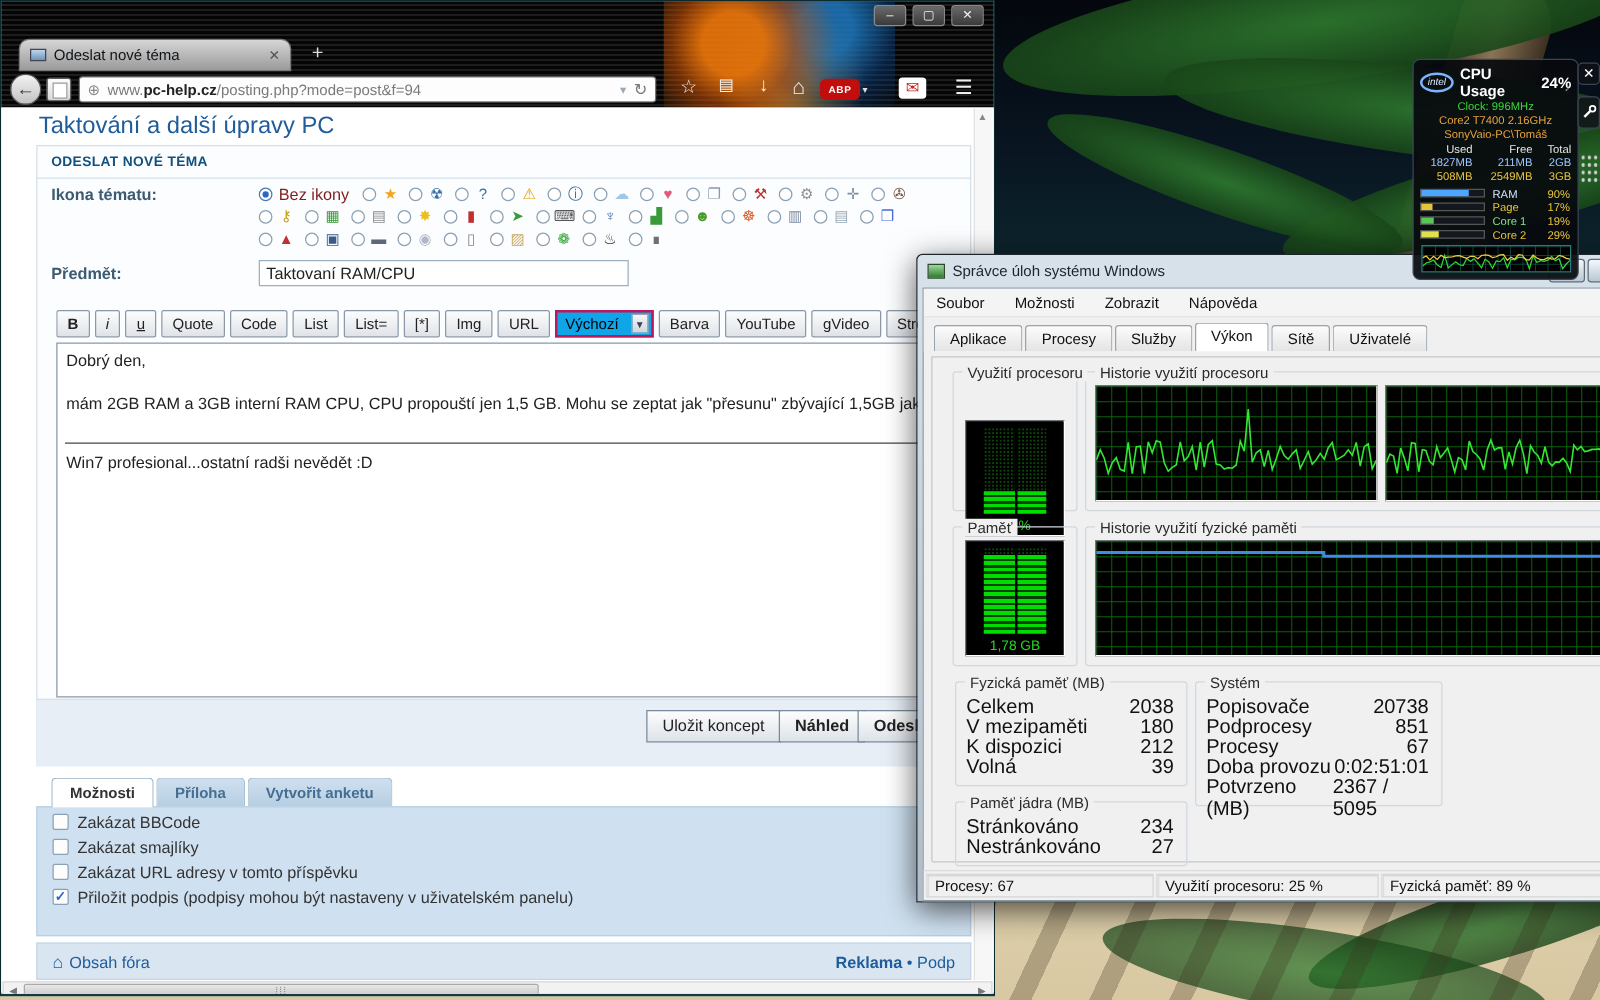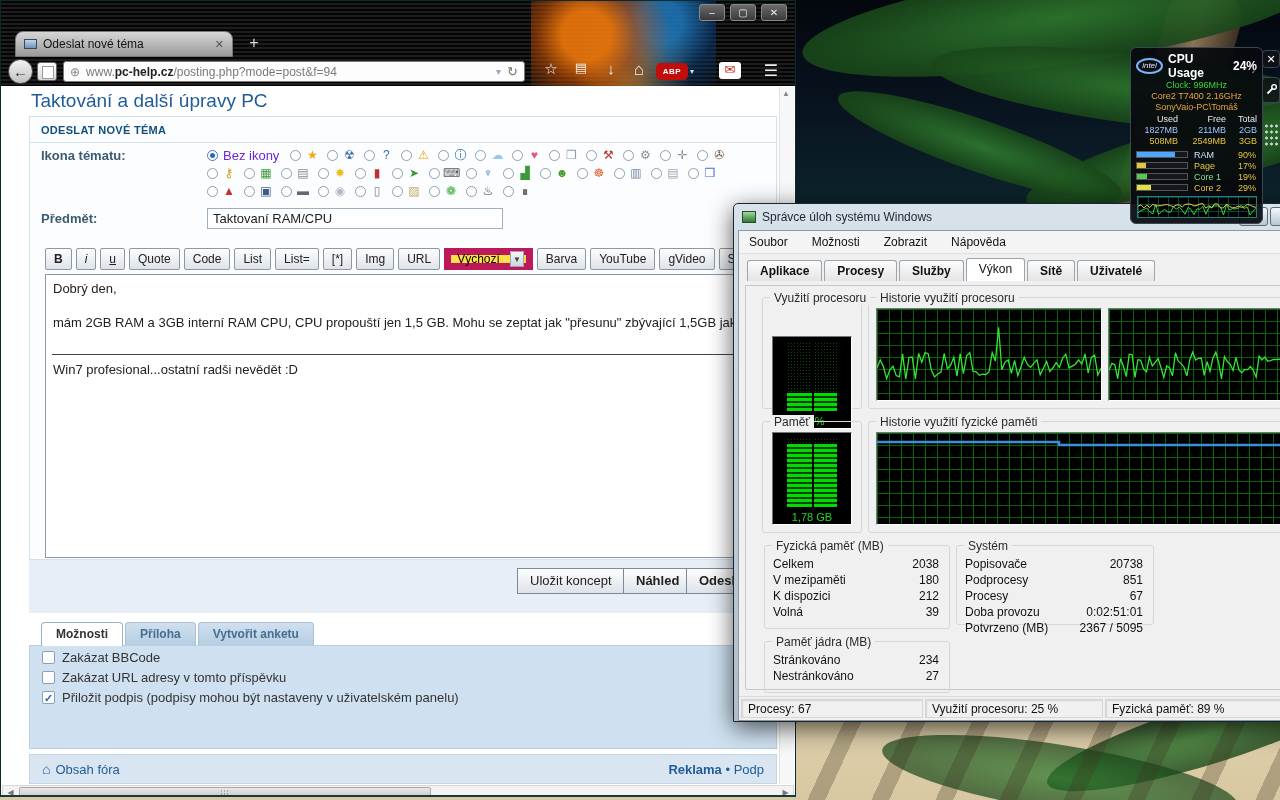--- a/index.html
+++ b/index.html
@@ -62,28 +62,28 @@
   .panel { position:absolute; left:28px; top:30px; width:748px; height:497px; background:#fbfdfe; border:1px solid #d4e0ea; }
   .sec-hdr { position:absolute; left:40px; top:38px; font-size:11px; font-weight:bold; color:#12507e; letter-spacing:.3px; }
   .sec-line { position:absolute; left:28px; top:56px; width:748px; border-top:1px solid #d4e0ea; }
   .f-label { position:absolute; left:40px; font-size:13px; font-weight:bold; color:#3c5a70; }
   .iconrows { position:absolute; left:206px; top:60px; width:560px; }
   .iconrow { display:flex; align-items:center; height:18px; gap:3px; white-space:nowrap; }
   .radio { display:inline-block; width:11px; height:11px; border-radius:50%; border:1px solid #8aa0b4; background:#fff; flex:0 0 auto; }
   .radio.sel { position:relative; border-color:#4a7ab0; }
   .radio.sel:after { content:""; position:absolute; left:2px; top:2px; width:5px; height:5px; border-radius:50%; background:#2a66c8; }
   .glyph { font-size:12px; width:16px; text-align:center; flex:0 0 auto; margin-right:4px; }
-  .noicon-lbl { font-size:13px; color:#6d28d9; margin:0 8px 0 2px;text-align:right; }
+  .noicon-lbl { font-size:13px; color:#7f1d1d; margin:0 8px 0 2px;text-align:right; }
   .subject-input { position:absolute; left:206px; top:122px; width:296px; height:21px; border:1px solid #9cb0c0;
     font-size:13px; color:#222; padding:2px 5px; background:#fff; }
   .bbbar { position:absolute; left:44px; top:162px; width:736px; height:24px; display:flex; gap:4px; overflow:hidden; }
   .bb { height:22px; border:1px solid #8a98a8; background:linear-gradient(#fdfdfd,#dfe3e8); font-size:12px;
     color:#222; padding:0 8px; line-height:20px; border-radius:2px; }
   .bb.b { font-weight:bold; } .bb.i { font-style:italic; } .bb.u { text-decoration:underline; }
-  .bb-sel { height:22px; border:7px solid #be185d; background:#fde047; font-size:12px; padding:0 2px 0 6px;
+  .bb-sel { height:22px; border:2px solid #be185d; background:#0ea5e9; font-size:12px; padding:0 2px 0 6px;
     display:flex; align-items:center; gap:10px; }
   .bb-sel .dd { width:14px; height:16px; background:linear-gradient(#f4f6f8,#cfd6dd); border:1px solid #99a5b0; font-size:8px; color:#345; text-align:center; line-height:15px; }
   .msgbox { position:absolute; left:44px; top:188px; width:736px; height:284px; border:1px solid #8a98a8; background:#fff;
     font-size:13px; color:#222; padding:5px 20px 5px 7px; white-space:pre; overflow:hidden; line-height:17px; }
   .msg-hr { border-top:1px solid #444; margin:23px 0 6px -1px; width:722px; }
   .ta-scroll { position:absolute; left:763px; top:189px; width:16px; height:282px; background:#f2f2f2; border-left:1px solid #cfcfcf; }
   .ta-thumb { position:absolute; left:2px; top:58px; width:11px; height:88px; background:linear-gradient(90deg,#d9d9d9,#bdbdbd); border:1px solid #9a9a9a; border-radius:2px; }
   .btn-strip { position:absolute; left:28px; top:473px; width:748px; height:54px; background:#e7eef5; border-top:1px solid #d4e0ea; }
   .act-btn { position:absolute; top:482px; height:26px; border:1px solid #7a8a9a; background:linear-gradient(#fdfdfd,#dde3e9);
     font-size:13px; color:#222; text-align:center; line-height:24px; padding:0 12px; }
@@ -118,36 +118,36 @@
   .tm-titlebar { position:absolute; left:0; top:0; width:100%; height:26px; display:flex; align-items:center; padding:0 8px; gap:6px; }
   .tm-ico { width:14px; height:12px; border:1px solid #2a4a2a; background:linear-gradient(#9fd89f,#2f7a2f); }
   .tm-title { font-size:12px; color:#1a2530; }
   .tm-ctrl { position:absolute; top:3px; left:505px; display:flex; gap:2px; }
   .tm-cbtn { width:29px; height:19px; border:1px solid #5a6a78; border-radius:3px;
     background:linear-gradient(#f4f8fb,#b9c6d2); color:#234; font-size:11px; text-align:center; line-height:17px; }
   .tm-body { position:absolute; left:4px; top:26px; right:4px; bottom:0; background:#f0f0f0; border:1px solid #8a98a4; }
   .tm-menu { display:flex; gap:24px; padding:4px 10px; font-size:12px; color:#111; background:#f4f4f4; border-bottom:1px solid #e0e0e0; }
   .tm-tabs { display:flex; gap:2px; padding:6px 0 0 8px; background:#f0f0f0; }
   .tm-tab { height:21px; padding:0 12px; font-size:12px; color:#111; line-height:20px;
-    background:linear-gradient(#fcfcfc,#e4e4e4); border:1px solid #9aa4ac; border-bottom:none; border-radius:3px 3px 0 0;font-weight:bold; }
+    background:linear-gradient(#fcfcfc,#e4e4e4); border:1px solid #9aa4ac; border-bottom:none; border-radius:3px 3px 0 0; }
   .tm-tab.active { background:#fff; position:relative; z-index:2; height:23px; margin-top:-2px; font-weight:normal; }
   .tm-page { position:absolute; left:6px; top:54px; right:-40px; bottom:30px; background:#f0f0f0; border:1px solid #c2c8ce; border-radius:0 0 2px 2px; }
   .grp-lbl { position:absolute; font-size:12px; color:#2a2a2a; background:#f0f0f0; padding:0 4px; z-index:2; }
   .grp { position:absolute; border:1px solid #d0d8de; border-radius:3px; }
   .screen { position:absolute; background:#000; border:1px solid; border-color:#70767c #fff #fff #70767c; }
   .led-dim { position:absolute; left:14px; right:14px; top:5px; bottom:17px;
     background:radial-gradient(#0b4a0b 34%, rgba(0,0,0,0) 36%); background-size:3px 3px; }
   .led-fill { position:absolute; left:14px; right:14px; bottom:17px;
     background:repeating-linear-gradient(to top,#00dc00 0 3px,#063f06 3px 5px); }
   .led-div { position:absolute; left:50%; top:4px; bottom:16px; width:2px; background:#000; z-index:3; }
   .led-text { position:absolute; left:0; right:0; bottom:1px; text-align:center; color:#21d821; font-size:11px; }
   .graph { background-image:linear-gradient(rgba(10,110,10,.9) 1px, rgba(0,0,0,0) 1px),
     linear-gradient(90deg, rgba(10,110,10,.9) 1px, rgba(0,0,0,0) 1px); background-size:12px 12px; }
   .stat-grp { font-size:12px; color:#111; }
-  .stat-row { display:flex; justify-content:space-between; padding:1px 10px 1px 8px; font-size:12px; color:#111; height:16px; }
+  .stat-row { display:flex; justify-content:space-between; padding:1px 10px 1px 8px; font-size:16px; color:#111; height:16px; }
   .resmon { position:absolute; border:2px solid #3c7fb1; border-radius:3px; background:linear-gradient(#f2f8fc,#d4e6f2);
     font-size:12px; color:#111; text-align:center; }
   .tm-status { position:absolute; left:0; right:0; bottom:0; height:24px; background:#f0f0f0; border-top:1px solid #dcdcdc;
     display:flex; gap:2px; padding:2px; }
   .tm-cell { border:1px solid #d6d6d6; background:#f0f0f0; font-size:12px; color:#111; padding:2px 6px; box-shadow:inset 1px 1px 1px rgba(130,130,130,.25); }
 
   
   .gadget { position:absolute; left:1130px; top:47px; width:133px; height:177px; z-index:20;
     background:rgba(8,10,14,.93); border:1px solid #3a4654; border-radius:6px; color:#fff; }
   .g-head { display:flex; align-items:center; gap:5px; padding:4px 5px 0 5px; }
@@ -358,20 +358,24 @@
         <div class="opt-tab">Příloha</div>
         <div class="opt-tab">Vytvořit anketu</div>
       </div>
       <div class="opt-panel" id="pb-checks">
         <div class="pbrow">
             <span class="cb"></span>
             <span class="pbl">Zakázat BBCode</span>
           </div>
         <div class="pbrow">
             <span class="cb"></span>
+            <span class="pbl">Zakázat smajlíky</span>
+          </div>
+        <div class="pbrow">
+            <span class="cb"></span>
             <span class="pbl">Zakázat URL adresy v tomto příspěvku</span>
           </div>
         <div class="pbrow">
             <span class="cb checked"></span>
             <span class="pbl">Přiložit podpis (podpisy mohou být nastaveny v uživatelském panelu)</span>
           </div>
       </div>
 
       <div class="footer">
         <span class="foot-home">⌂</span>
@@ -471,21 +475,21 @@
               <span>K dispozici</span>
               <span>212</span>
             </div>
           <div class="stat-row">
               <span>Volná</span>
               <span>39</span>
             </div>
         </div>
 
         <div class="grp-lbl" style="left:218px;top:253px;">Systém</div>
-        <div class="grp stat-grp" style="left:210px;top:259px;width:198px;height:80px;padding-top:10px;">
+        <div class="grp stat-grp" style="left:210px;top:259px;width:198px;height:100px;padding-top:10px;">
           <div class="stat-row">
               <span>Popisovače</span>
               <span>20738</span>
             </div>
           <div class="stat-row">
               <span>Podprocesy</span>
               <span>851</span>
             </div>
           <div class="stat-row">
               <span>Procesy</span>

